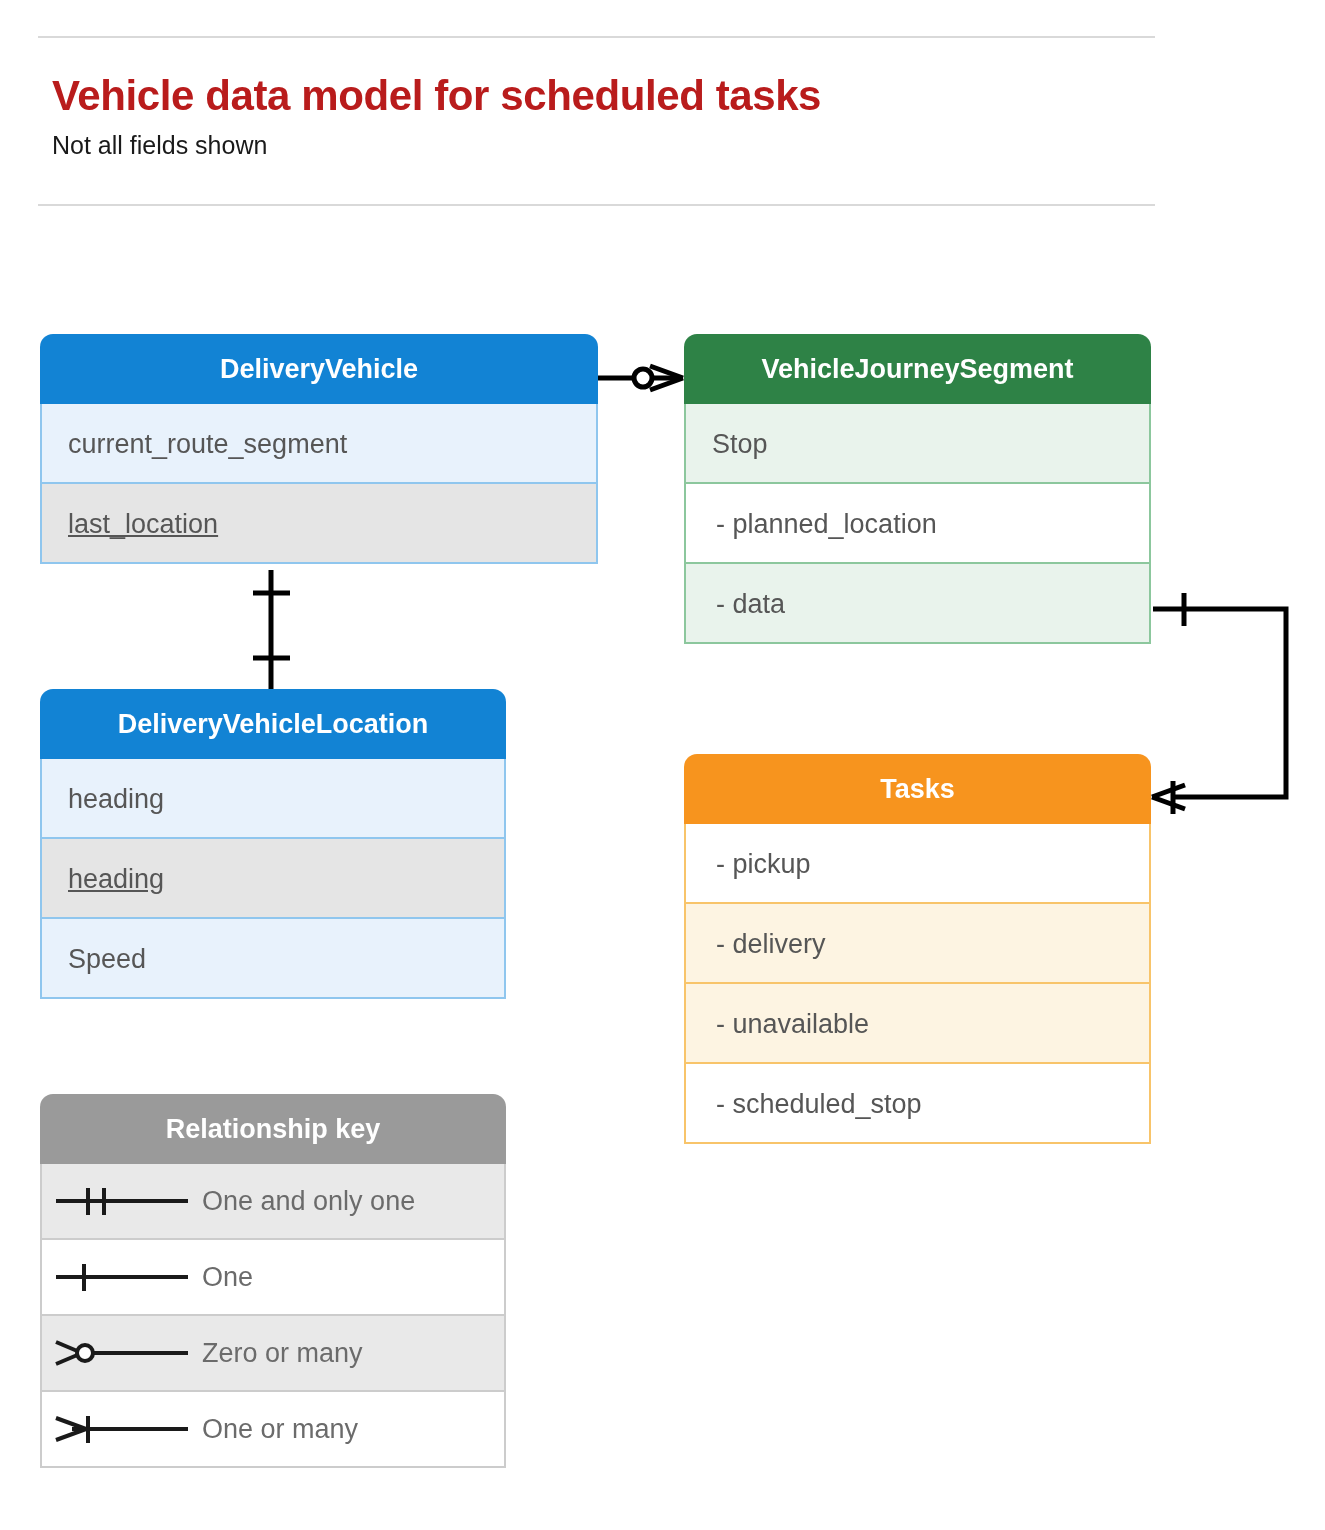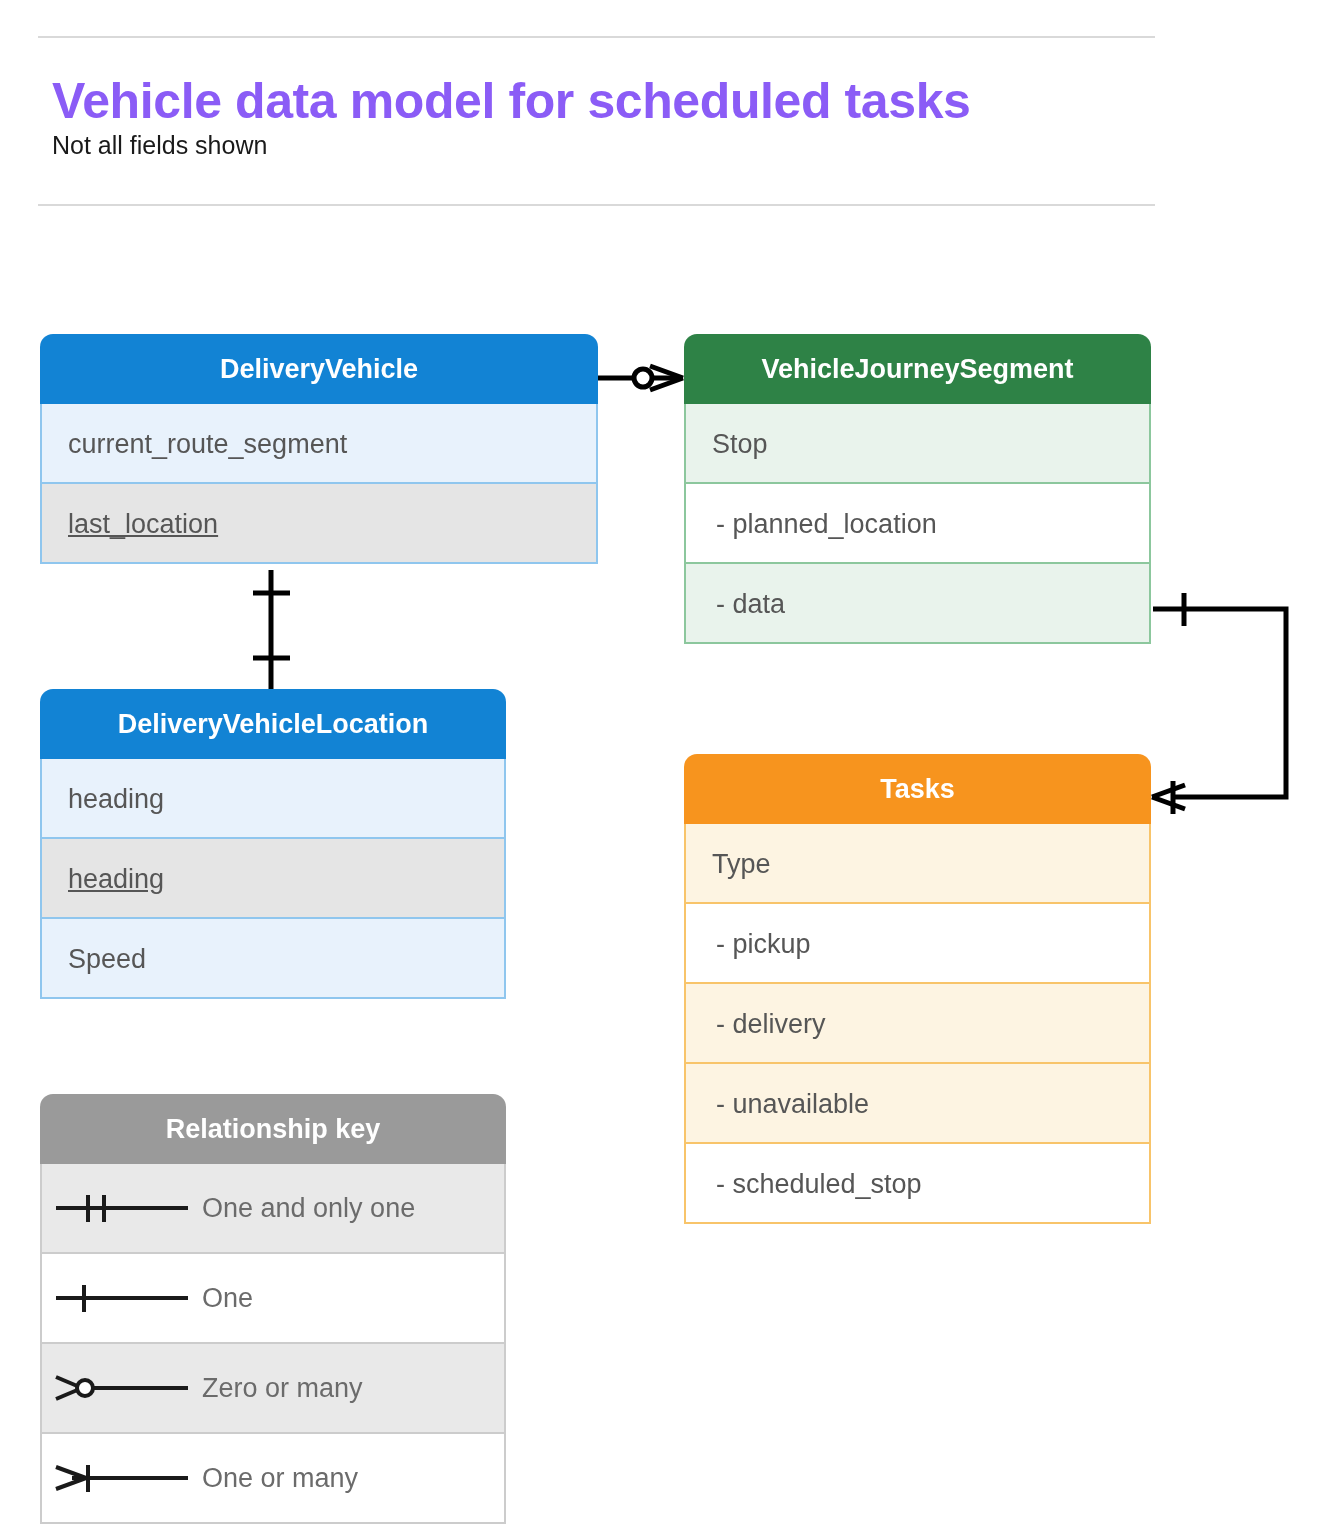--- a/index.html
+++ b/index.html
@@ -23,23 +23,23 @@
     height: 2px;
     background: #d9d9d9;
   }
   #rule-top { top: 36px; }
   #rule-bottom { top: 204px; }
 
   #page-title {
     position: absolute;
     left: 52px;
     top: 72px;
-    font-size: 50px;
+    font-size: 42px;
     font-weight: bold;
-    color: #8b5cf6;
+    color: #b91c1c;
     letter-spacing: -0.4px;
     white-space: nowrap;
   }
   #page-subtitle {
     position: absolute;
     left: 52px;
     top: 131px;
     font-size: 25px;
     font-weight: normal;
     color: #1a1a1a;
@@ -105,21 +105,21 @@
   
   #entity-delivery-vehicle { left: 40px; top: 334px; width: 558px; }
   #entity-delivery-vehicle-location { left: 40px; top: 689px; width: 466px; }
   #entity-vehicle-journey-segment { left: 684px; top: 334px; width: 467px; }
   #entity-tasks { left: 684px; top: 754px; width: 467px; }
   #legend-box { left: 40px; top: 1094px; width: 466px; }
 
   
   .legend-row {
     box-sizing: border-box;
-    height: 90px;
+    height: 76px;
     border-left: 2px solid #cccccc;
     border-right: 2px solid #cccccc;
     border-bottom: 2px solid #cccccc;
     display: flex;
     align-items: center;
     overflow: hidden;
   }
   .legend-sym {
     width: 160px;
     flex: 0 0 160px;
@@ -192,21 +192,20 @@
 
 <div class="entity theme-green" id="entity-vehicle-journey-segment">
   <div class="entity-header">VehicleJourneySegment</div>
   <div class="entity-row alt">Stop</div>
   <div class="entity-row plain sub">-  planned_location</div>
   <div class="entity-row alt sub">- data</div>
 </div>
 
 <div class="entity theme-orange" id="entity-tasks">
   <div class="entity-header">Tasks</div>
-  <div class="entity-row alt">Type</div>
   <div class="entity-row plain sub">-  pickup</div>
   <div class="entity-row alt sub">-  delivery</div>
   <div class="entity-row alt sub">-  unavailable</div>
   <div class="entity-row plain sub">-  scheduled_stop</div>
 </div>
 
 <div class="entity theme-grey" id="legend-box">
   <div class="entity-header">Relationship key</div>
 
   <div class="legend-row alt" style="background:#e9e9e9;">

